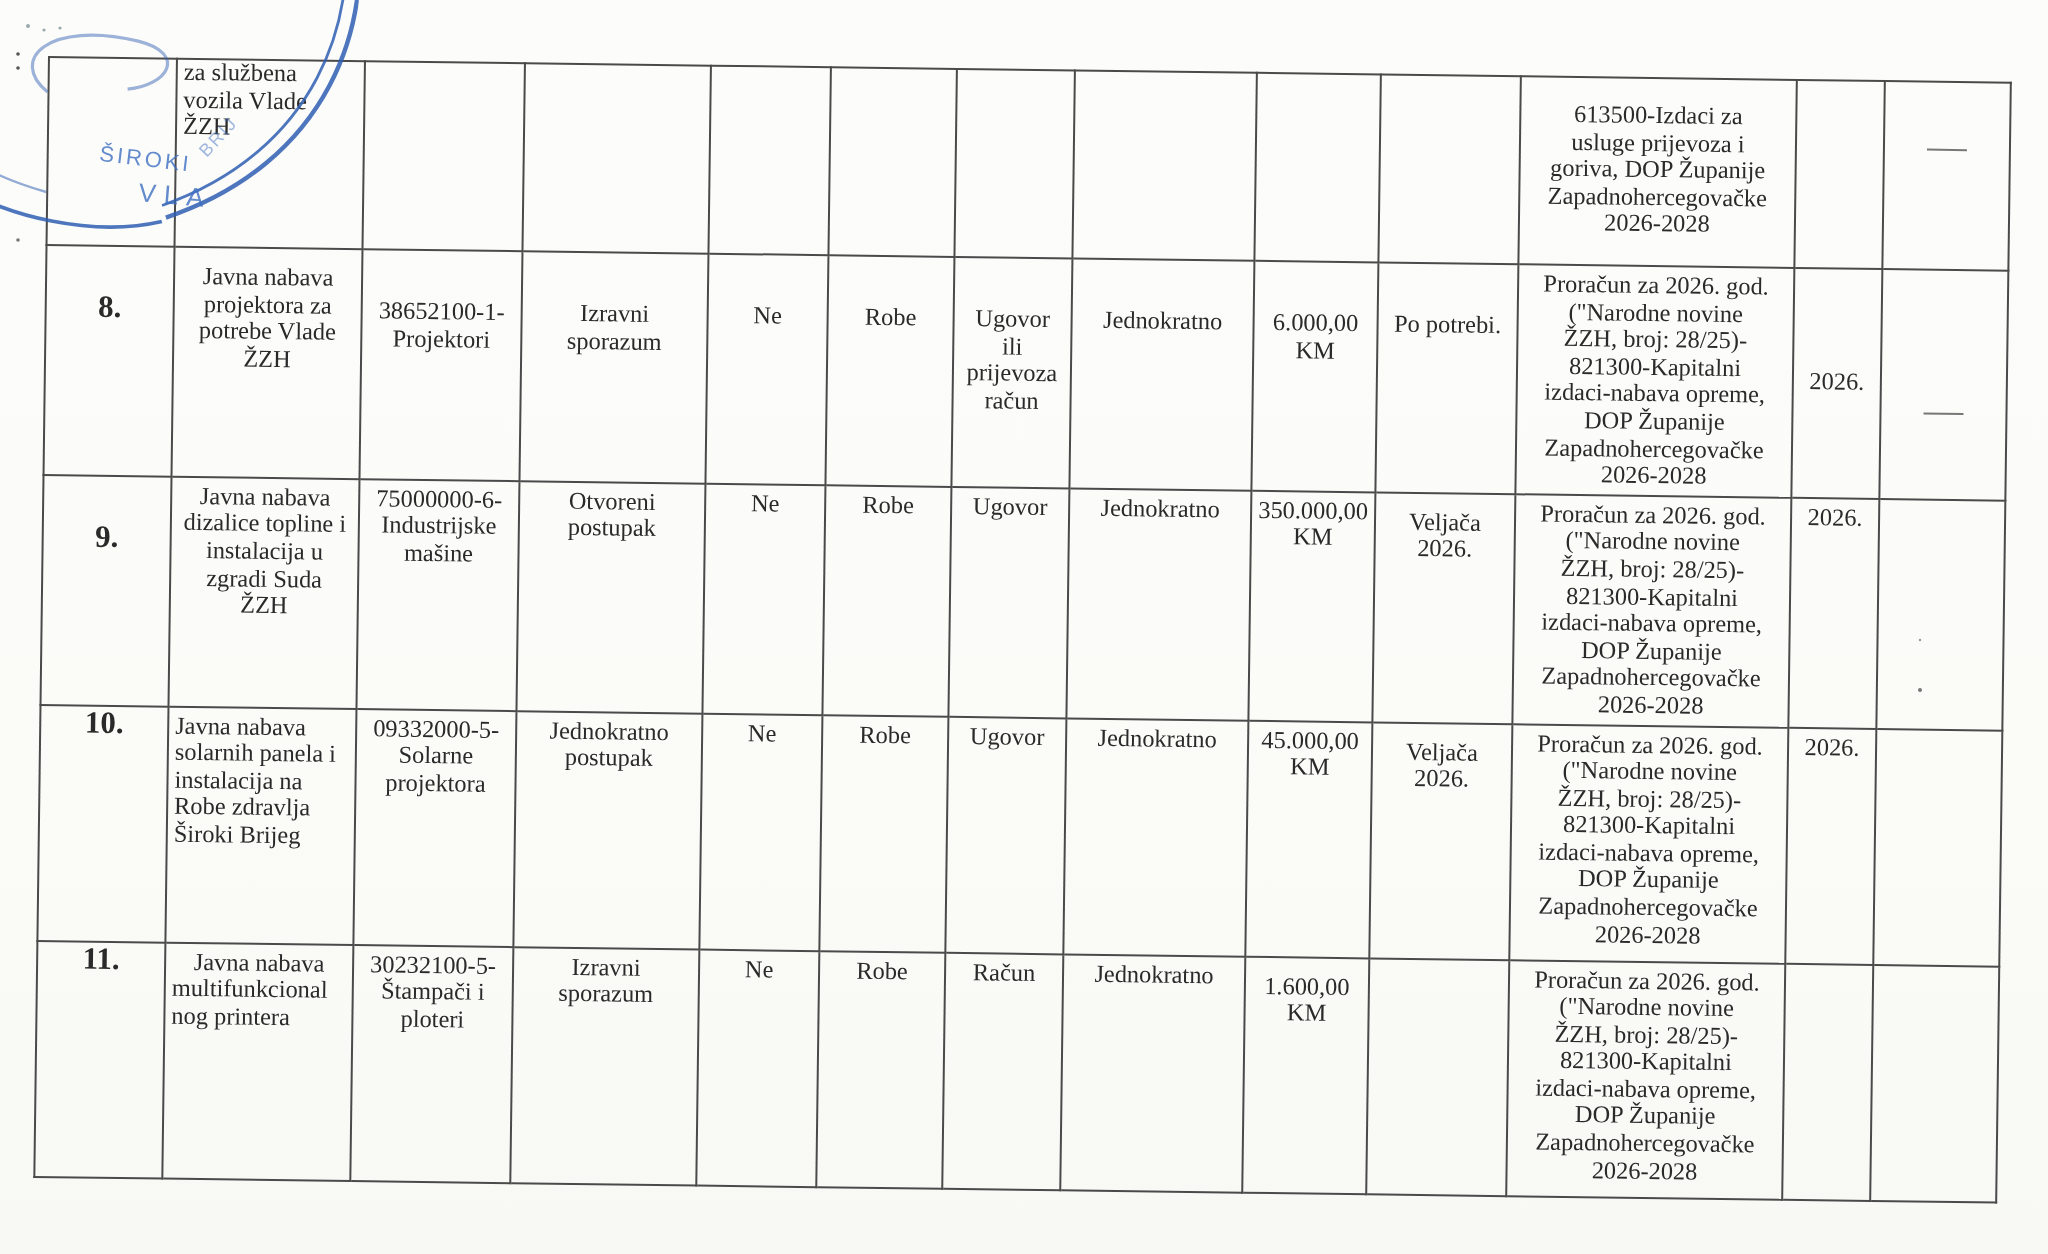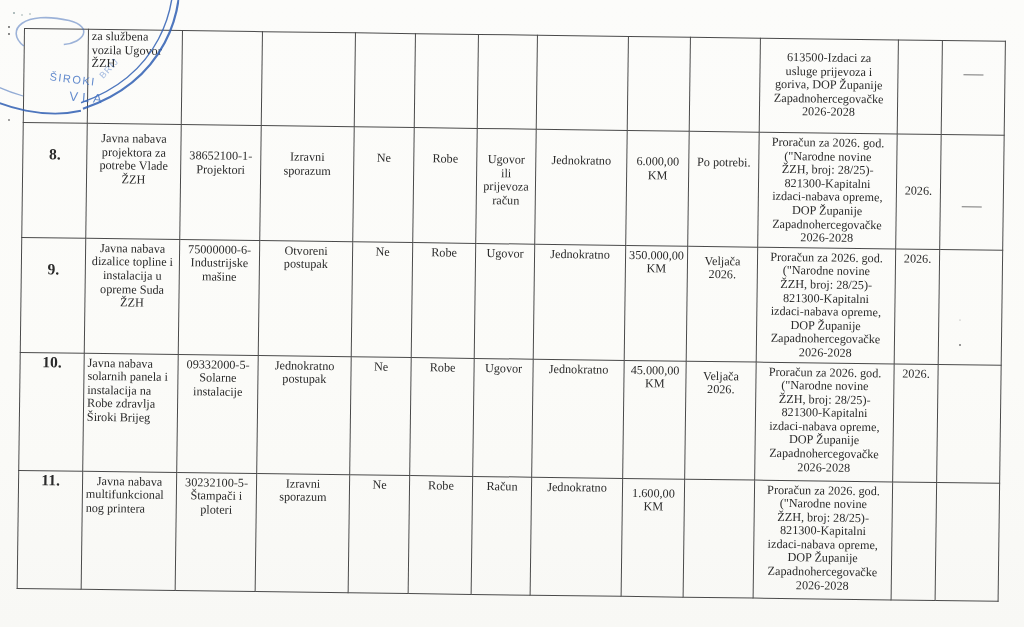--- a/index.html
+++ b/index.html
@@ -130,21 +130,21 @@
         <col style="width:138px">
         <col style="width:44px">
         <col style="width:63px">
       </colgroup>
 
       <tbody>
           <tr style="height:94px">
         <td></td>
         <td class="desc left" style="padding-top:0;">
           <span class="cell-inner">za službena</span>
-          <span class="cell-inner">vozila Ugovor</span>
+          <span class="cell-inner">vozila Vlade</span>
           <span class="cell-inner">ŽZH</span>
         </td>
         <td></td>
         <td></td>
         <td></td>
         <td></td>
         <td></td>
         <td></td>
         <td></td>
         <td></td>
@@ -202,21 +202,21 @@
         <td class="pt50">2026.</td>
         <td class="pt60"><span class="dash"></span></td>
       </tr>
 
       <tr style="height:112px">
         <td class="num pt24">9.</td>
         <td class="desc">
           <span class="cell-inner">Javna nabava</span>
           <span class="cell-inner">dizalice topline i</span>
           <span class="cell-inner">instalacija u</span>
-          <span class="cell-inner">opreme Suda</span>
+          <span class="cell-inner">zgradi Suda</span>
           <span class="cell-inner">ŽZH</span>
         </td>
         <td>
           <span class="cell-inner">75000000-6-</span>
           <span class="cell-inner">Industrijske</span>
           <span class="cell-inner">mašine</span>
         </td>
         <td>
           <span class="cell-inner">Otvoreni</span>
           <span class="cell-inner">postupak</span>
@@ -252,21 +252,21 @@
         <td class="desc left">
           <span class="cell-inner">Javna nabava</span>
           <span class="cell-inner">solarnih panela i</span>
           <span class="cell-inner">instalacija na</span>
           <span class="cell-inner">Robe zdravlja</span>
           <span class="cell-inner">Široki Brijeg</span>
         </td>
         <td>
           <span class="cell-inner">09332000-5-</span>
           <span class="cell-inner">Solarne</span>
-          <span class="cell-inner">instalacije</span>
+          <span class="cell-inner">projektora</span>
         </td>
         <td>
           <span class="cell-inner">Jednokratno</span>
           <span class="cell-inner">postupak</span>
         </td>
         <td>Ne</td>
         <td>Robe</td>
         <td>Ugovor</td>
         <td>Jednokratno</td>
         <td>

